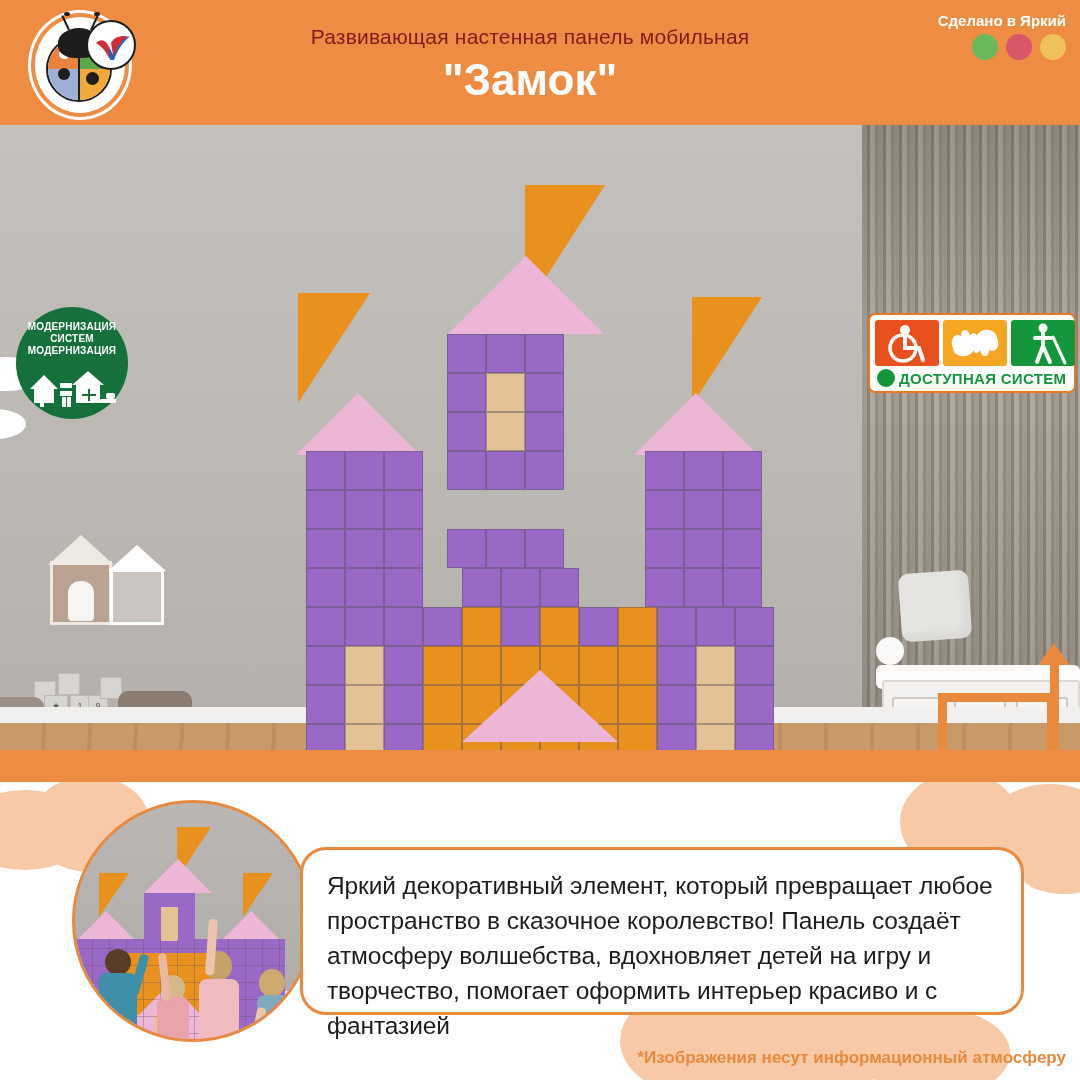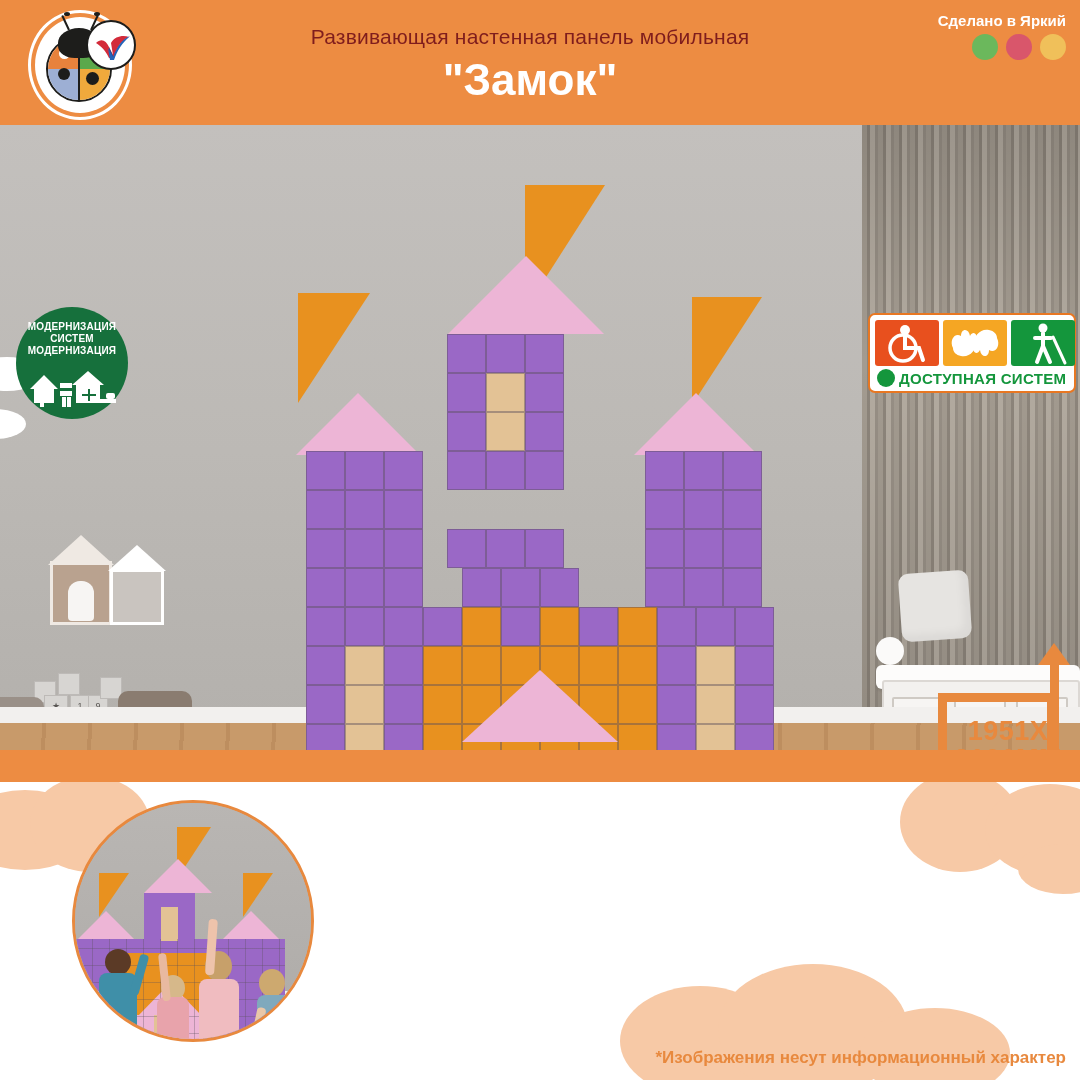--- a/index.html
+++ b/index.html
@@ -504,24 +504,20 @@
     </div>
     <div class="access-label">
       <div class="mini-bug"></div>
       <span>ДОСТУПНАЯ СИСТЕМ</span>
     </div>
   </div>
 
   <div class="arrow-v"></div>
 
   <div class="dim"></div>
-  <div class="dim-text">
-    <div>1951X</div>
-    <div>2101MM</div>
-  </div>
 </div>
 
 <div class="orange-bar"></div>
 
 <div class="bottom">
 
   <div class="cloud" style="left:-40px;top:8px;width:130px;height:80px"></div>
   <div class="cloud" style="left:30px;top:-6px;width:120px;height:96px"></div>
   <div class="cloud" style="left:900px;top:-10px;width:120px;height:100px"></div>
   <div class="cloud" style="left:985px;top:2px;width:130px;height:92px"></div>
@@ -575,15 +571,18 @@
 
     </div>
     <div class="kid">
       <div class="kid-head" style="left:184px;top:166px;width:26px;height:28px;background:#cda96f"></div>
       <div class="kid-body" style="left:182px;top:192px;width:34px;height:54px;background:#7fa9bd"></div>
       <div class="kid-arm" style="left:176px;top:204px;width:9px;height:32px;background:#e9c7a8;transform:rotate(12deg)"></div>
       <div style="position:absolute;left:170px;top:224px;width:12px;height:22px;background:#e8911f;border-radius:2px"></div>
     </div>
   </div>
 
-
-  <div class="disclaimer">*Изображения несут информационный характер</div>
+  <div class="desc-card">
+    <p>Яркий декоративный элемент, который превращает любое пространство в сказочное королевство! Панель создаёт атмосферу волшебства, вдохновляет детей на игру и творчество, помогает оформить интерьер красиво и с фантазией</p>
+  </div>
+
+  <div class="disclaimer">*Изображения несут информационный атмосферу</div>
 </div>
 
 </body></html>

